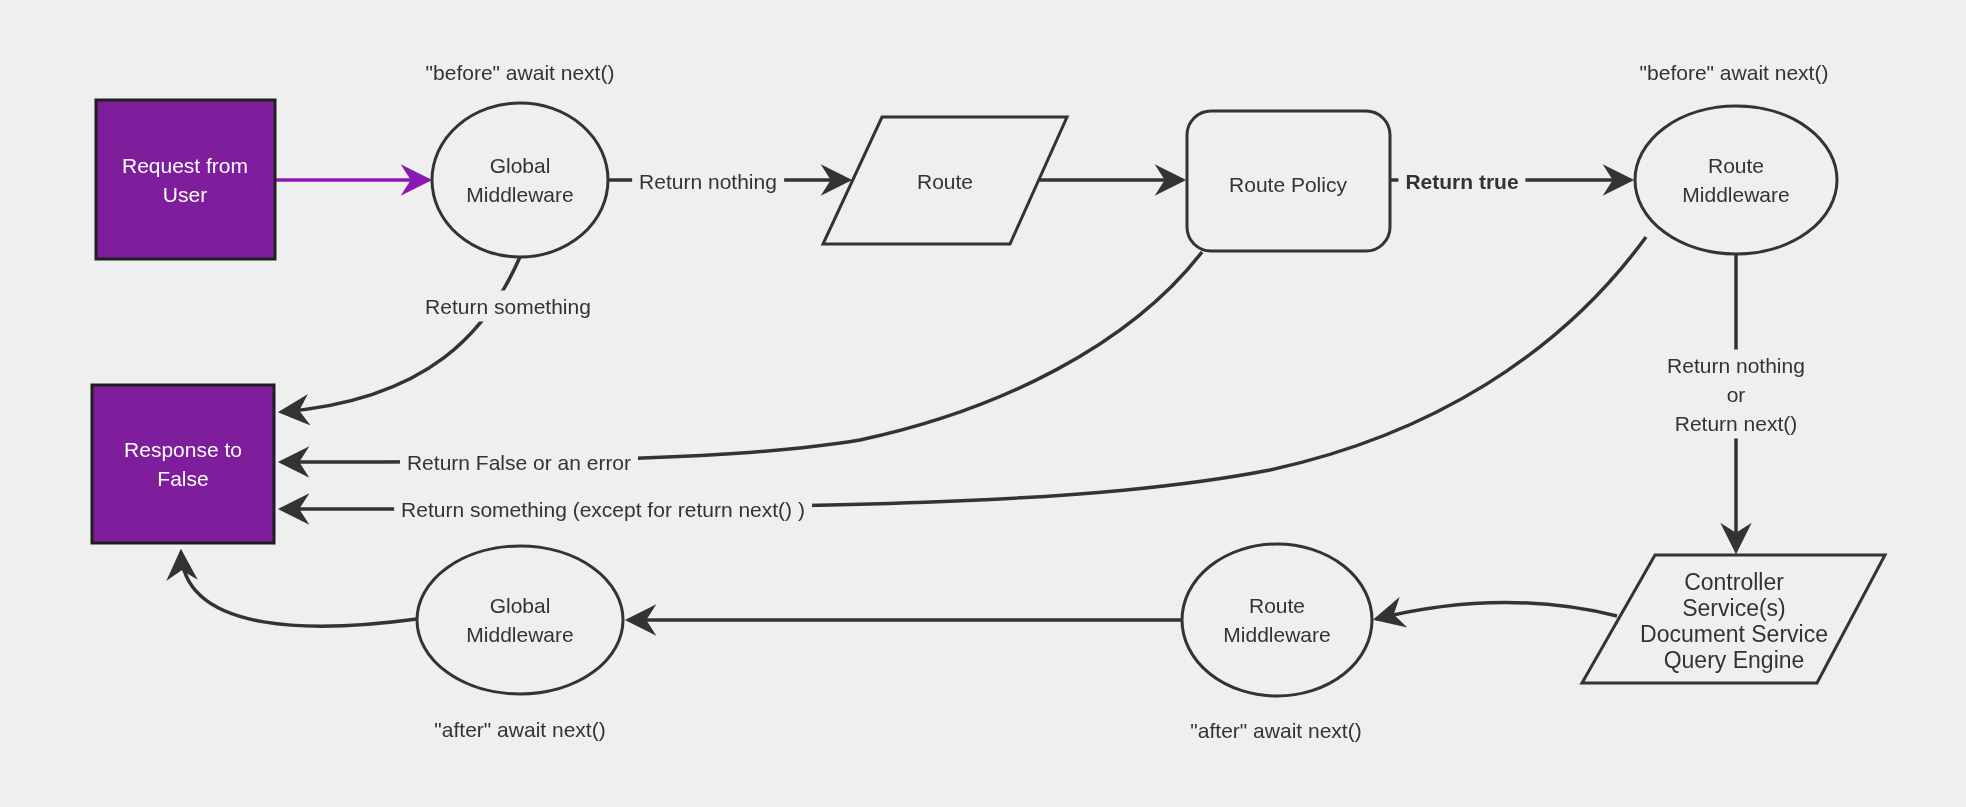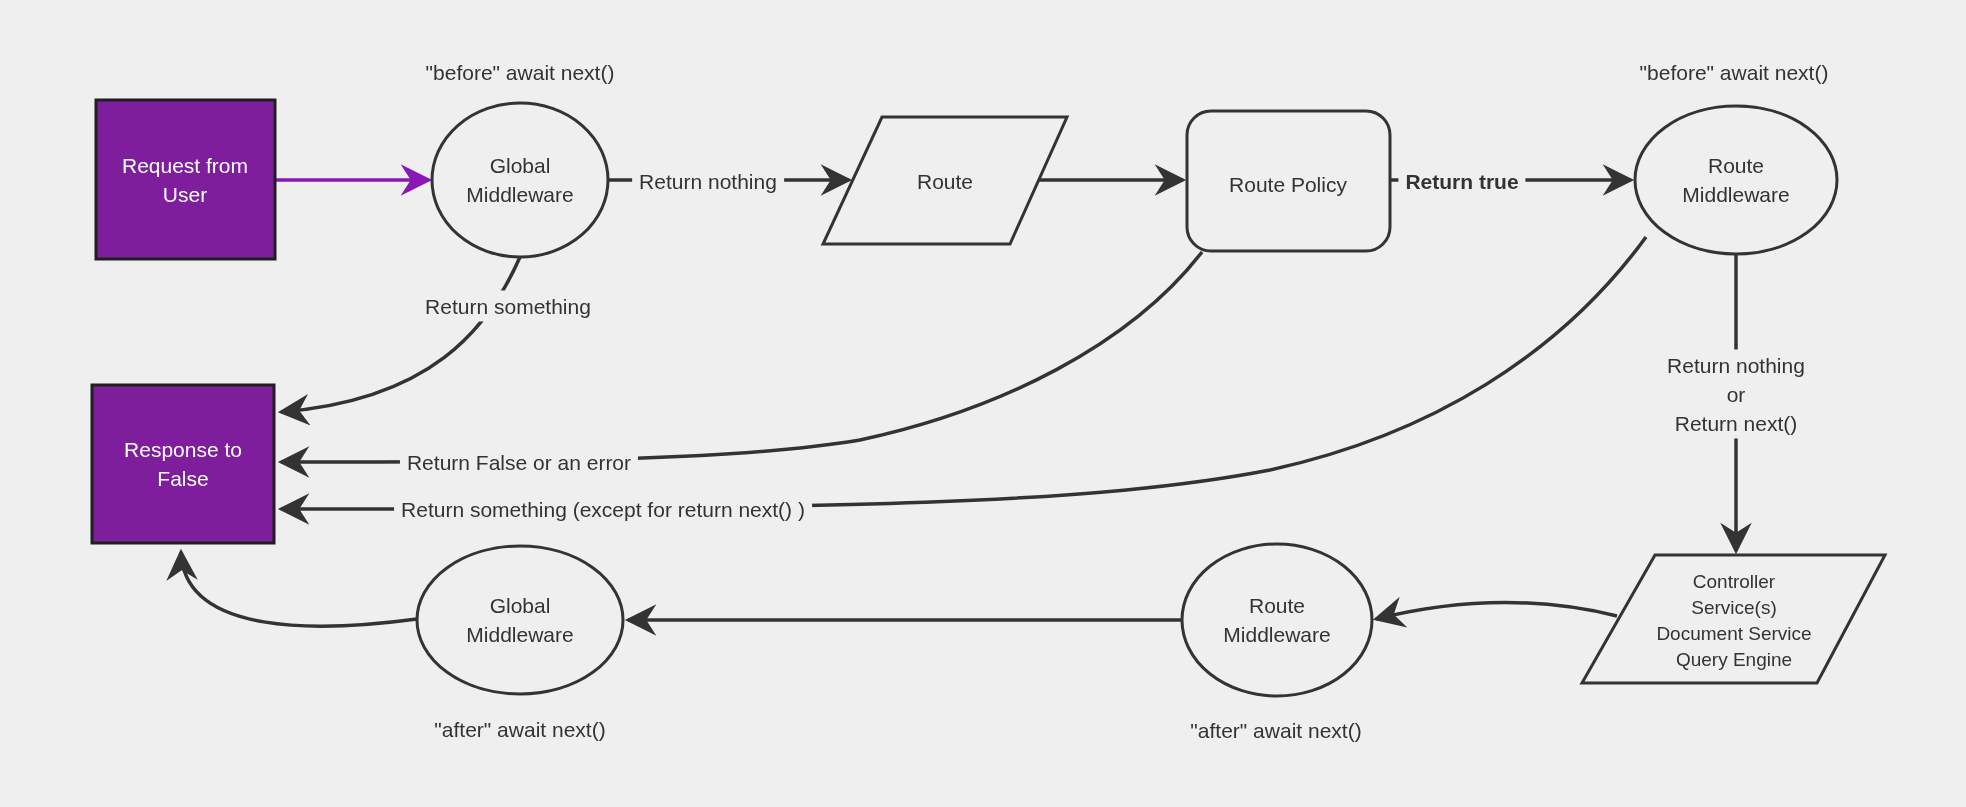--- a/index.html
+++ b/index.html
@@ -34,21 +34,21 @@
   }
   .lbl.bg{
     background:var(--background);
     padding:1px 7px;
   }
   .lbl.boxtext{
     color:var(--box-text);
     font-weight:400;
   }
   .lbl.small{
-    font-size:19px;
+    font-size:23px;
     line-height:26px;
   }
 </style>
 </head>
 <body>
 
 <div class="stage">
 
   <svg width="1966" height="807" viewBox="0 0 1966 807">
     <defs>

